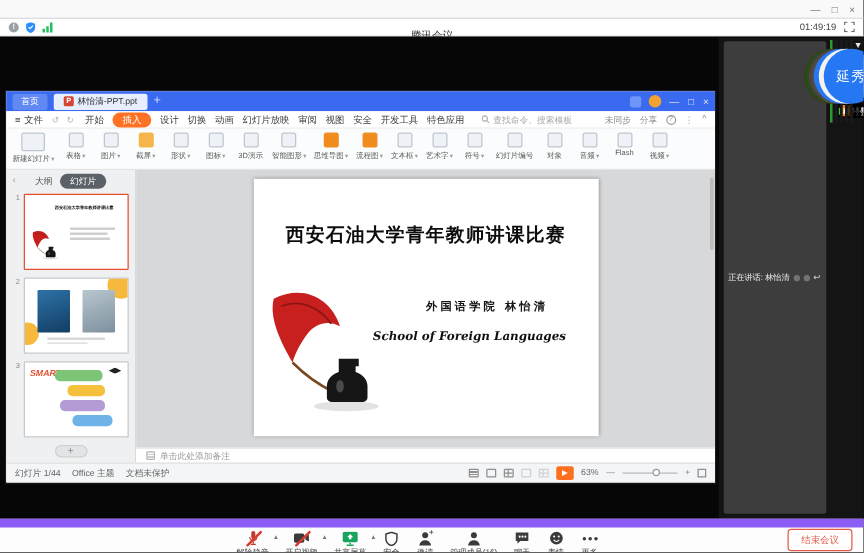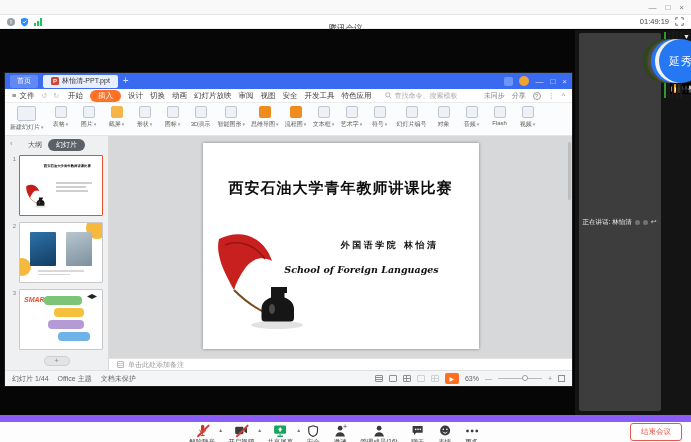--- a/index.html
+++ b/index.html
@@ -93,21 +93,21 @@
     color:#8a8a8a; font-size:8px; line-height:7px; text-align:center; margin:auto auto 2px; }
   
   .editor-col { flex:1; display:flex; flex-direction:column; min-width:0; }
   .editor { flex:1; background:#d6d8da; position:relative; overflow:hidden; }
   .slide { position:absolute; left:50%; top:7px; transform:translateX(-50%);
     width:276px; height:206px; background:#fff; box-shadow:0 0 3px rgba(0,0,0,.4); }
   .slide-title { position:absolute; top:36px; left:0; right:0; text-align:center;
     font-family:"DejaVu Serif",serif; font-weight:bold; font-size:15px; letter-spacing:1px; color:#0d0d0d; }
   .slide-sub { position:absolute; right:40px; top:96px; font-weight:bold; font-size:9px;
     letter-spacing:2.5px; color:#151515; font-family:"DejaVu Serif",serif; }
-  .slide-en { position:absolute; right:28px; top:120px; width:178px; text-align:center;
+  .slide-en { position:absolute; right:14px; top:120px; width:178px; text-align:center;
     font-family:"DejaVu Serif",serif; font-style:italic; font-weight:bold; font-size:9.5px;
     line-height:1.45; color:#101010; }
   .feather-wrap { position:absolute; left:8px; top:84px; width:104px; height:108px; }
   .vscroll { position:absolute; right:1px; top:6px; width:3px; height:58px; background:#bdbdbd; border-radius:2px; }
   .notes { height:12px; background:#fff; border-top:1px solid #e3e3e3; display:flex;
     align-items:center; gap:4px; padding:0 8px; font-size:7px; color:#9a9a9a; flex:0 0 auto; }
   .note-ic { width:7px; height:7px; border:1px solid #b8b8b8; border-radius:1px;
     background:repeating-linear-gradient(#fff 0 1px,#ccc 1px 2px); }
   
   .wps-status { height:16px; background:#f4f5f6; border-top:1px solid #e0e0e0;

